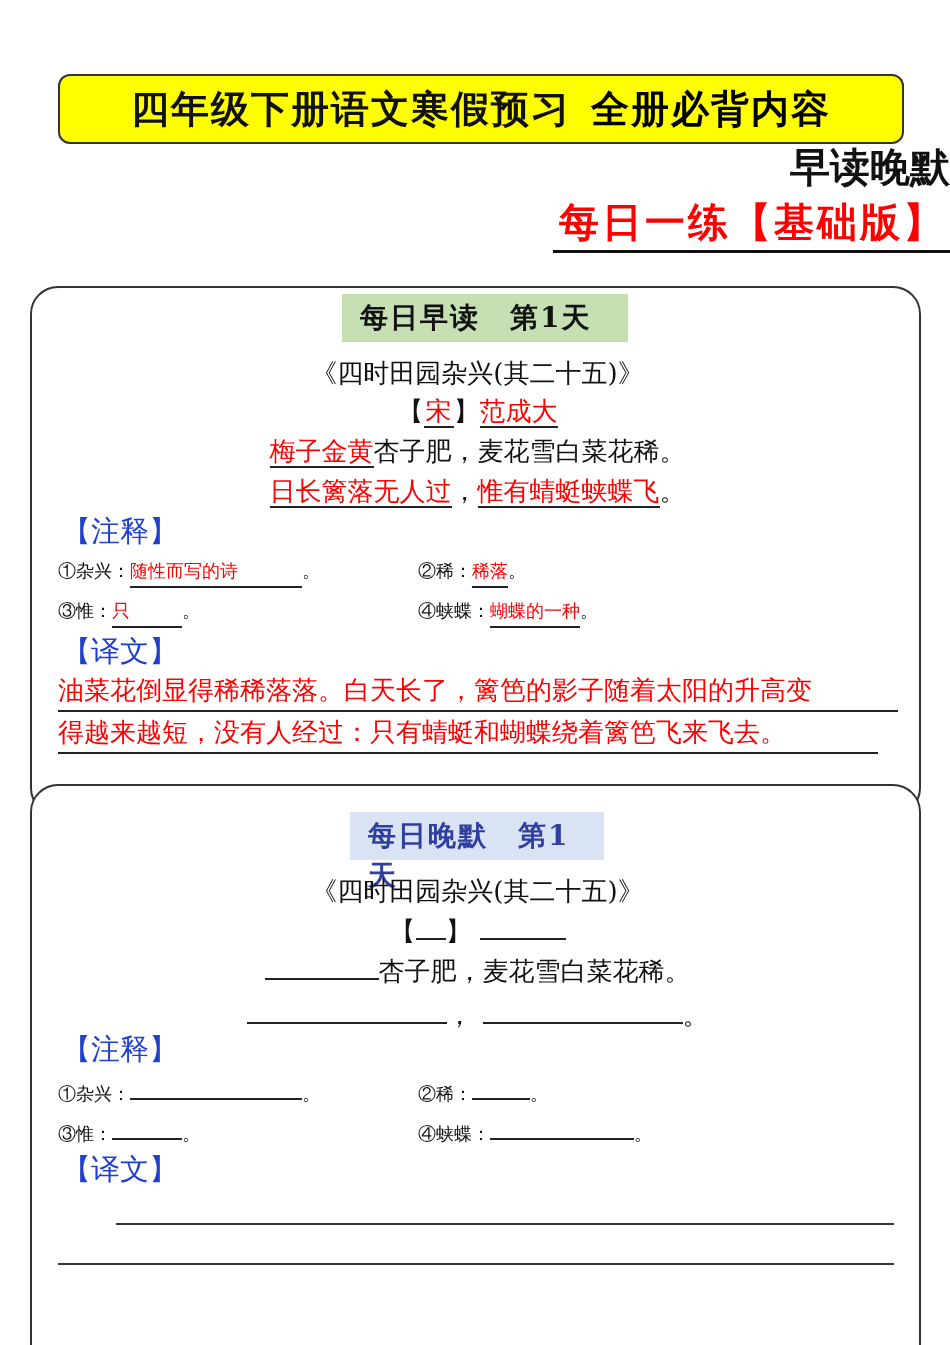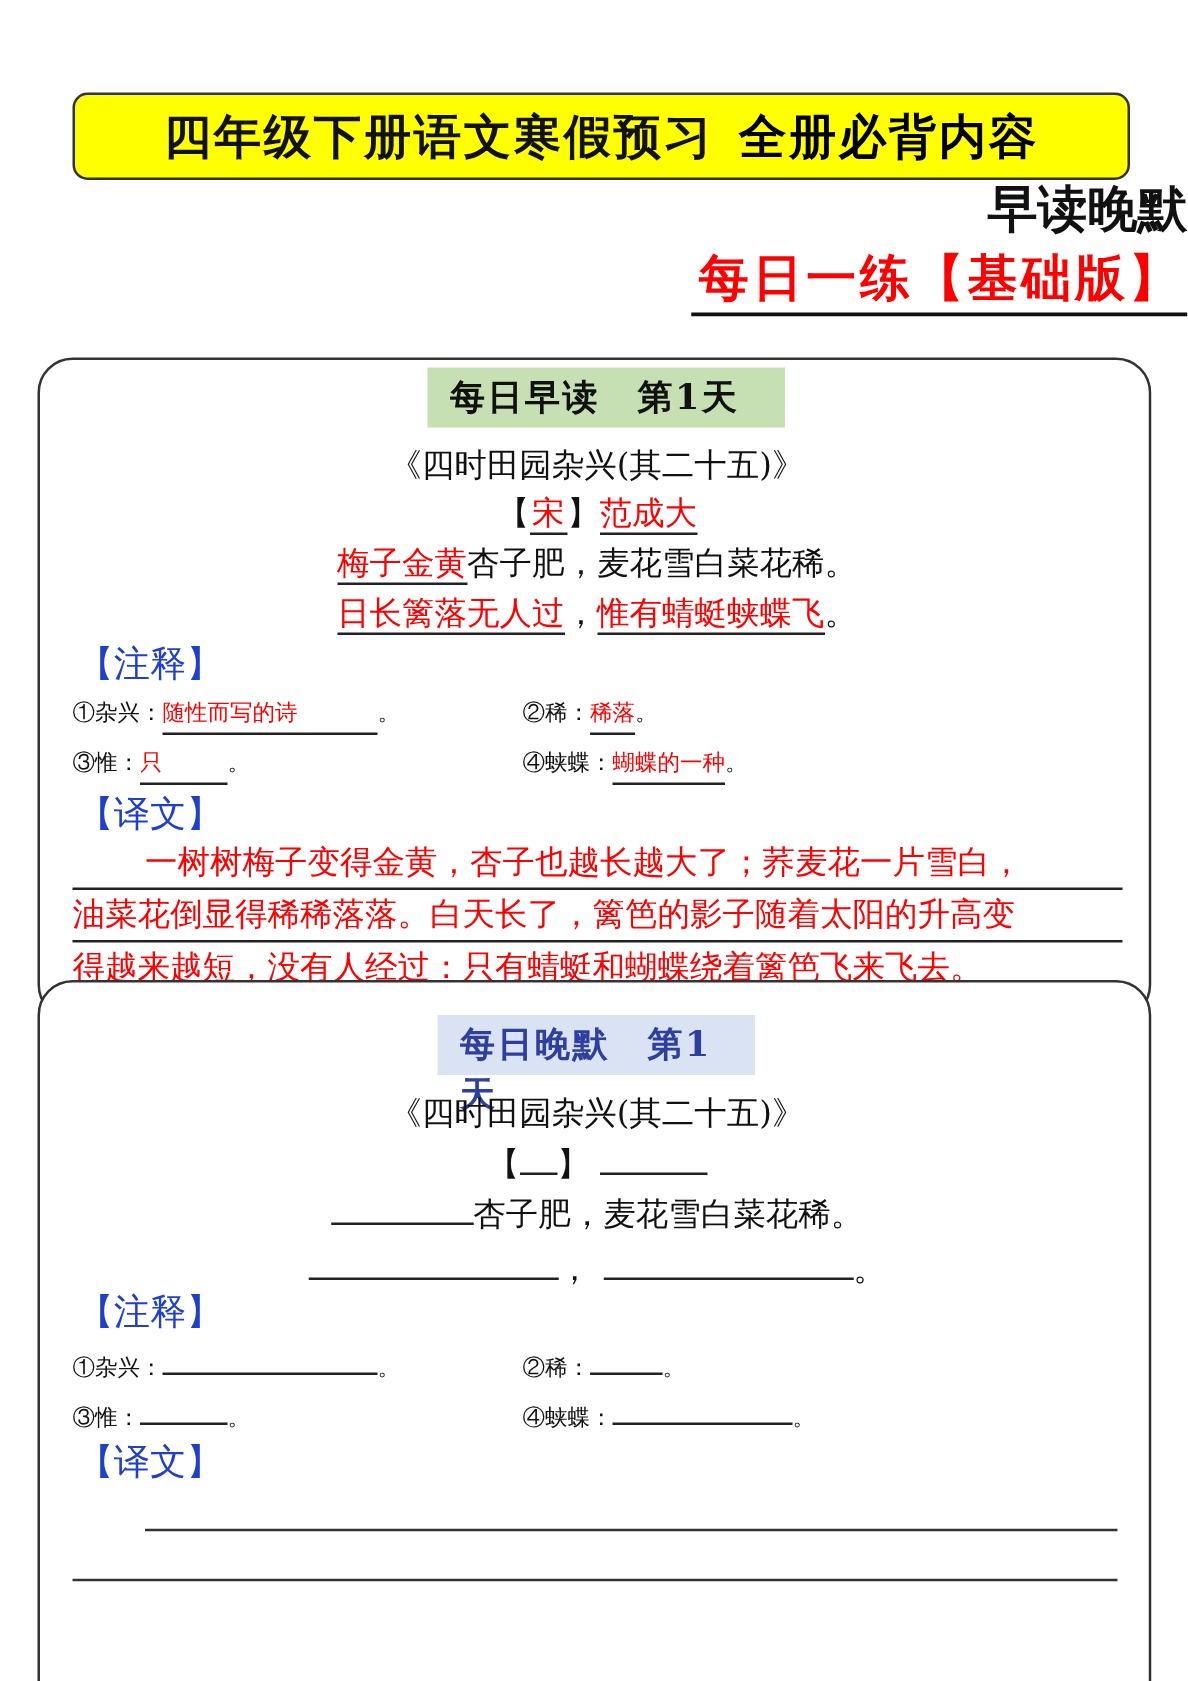--- a/index.html
+++ b/index.html
@@ -89,21 +89,20 @@
   <div class="note" style="left:386px; top:266px;">
     <span>②稀：</span><span class="u red-t">稀落</span><span>。</span>
   </div>
   <div class="note" style="left:386px; top:306px;">
     <span>④蛱蝶：</span><span class="u red-t">蝴蝶的一种</span><span>。</span>
   </div>
 
   <div class="label" style="top:346px;">【译文】</div>
 
   <div class="trans" style="top:382px;">
-    <span class="trans-line" style="padding-left:58px;">一树树梅子变得金黄，杏子也越长越大了；荞麦花一片雪白，</span>
     <span class="trans-line">油菜花倒显得稀稀落落。白天长了，篱笆的影子随着太阳的升高变</span>
     <span class="trans-line" style="width:820px;">得越来越短，没有人经过：只有蜻蜓和蝴蝶绕着篱笆飞来飞去。</span>
   </div>
 </div>
 
 <div class="card evening">
   <div class="tag blue">每日晚默　第1天</div>
 
   <div class="line" style="top:88px;">《四时田园杂兴(其二十五)》</div>
 

